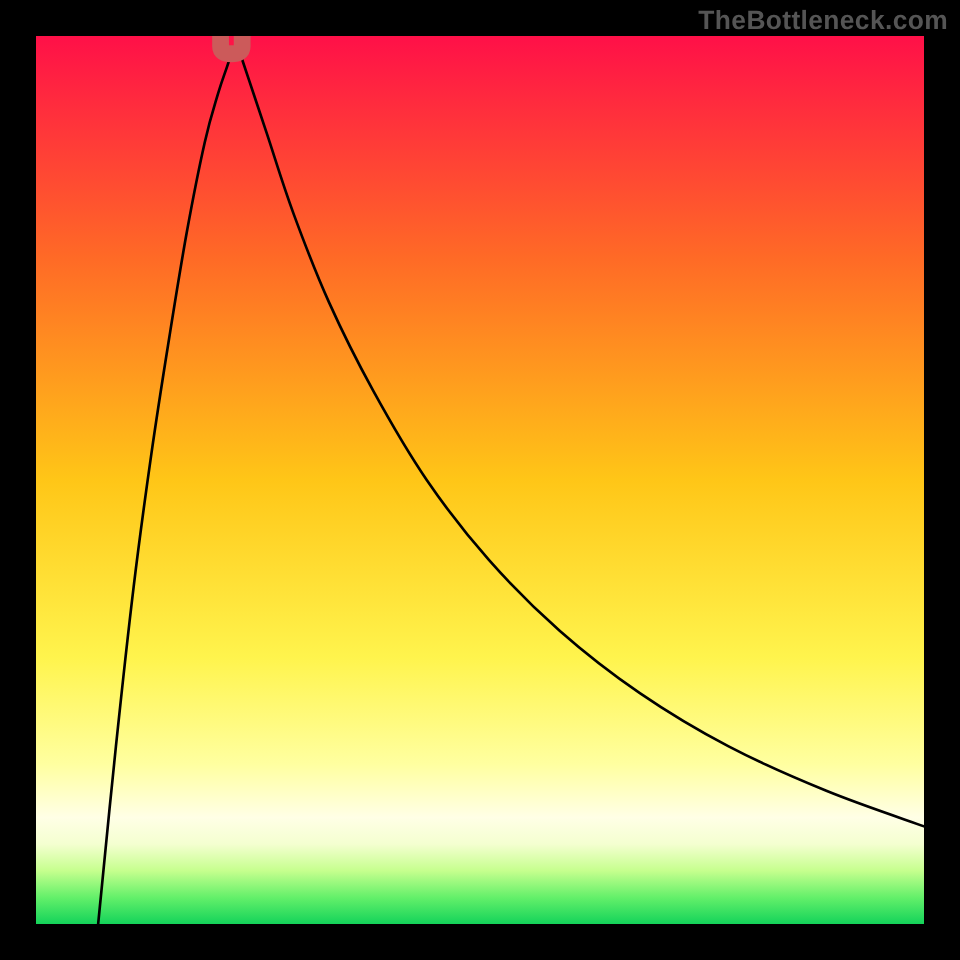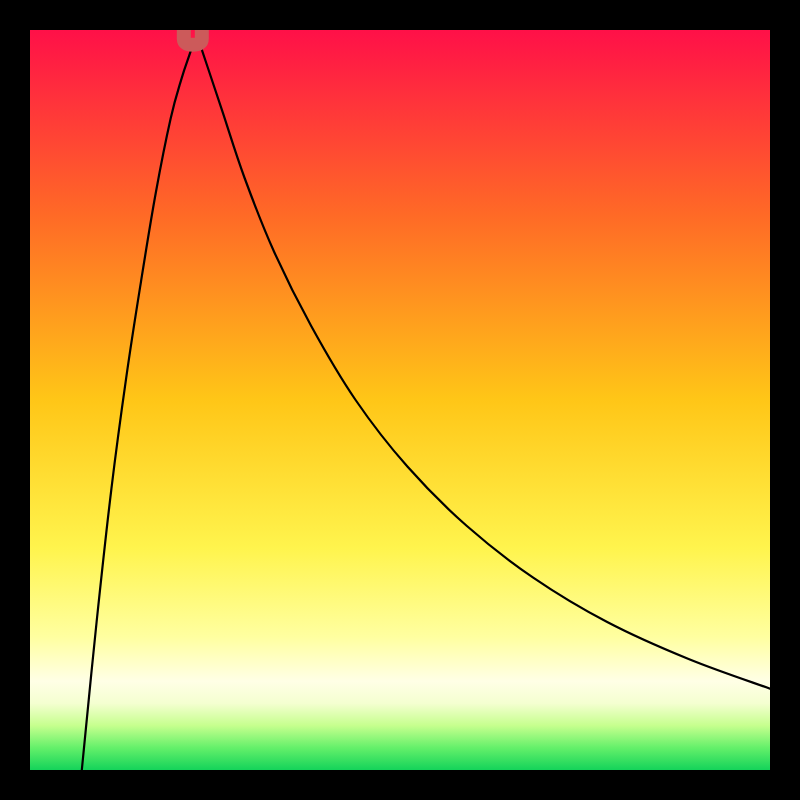--- a/index.html
+++ b/index.html
@@ -35,20 +35,21 @@
     background: #000;
   }
   svg {
     display: block;
   }
 </style>
 </head>
 <body>
 
 <div class="stage">
+  <div class="watermark">TheBottleneck.com</div>
 
   <div class="plot-wrap">
     <svg id="chart-svg" viewBox="0 0 740 740" width="740" height="740">
       <defs>
         <linearGradient id="bg-grad" x1="0" y1="0" x2="0" y2="1">
             <stop offset="0%" stop-color="#ff1048"></stop>
             <stop offset="25%" stop-color="#ff6a26"></stop>
             <stop offset="50%" stop-color="#ffc617"></stop>
             <stop offset="70%" stop-color="#fff44d"></stop>
             <stop offset="82%" stop-color="#ffffa0"></stop>

